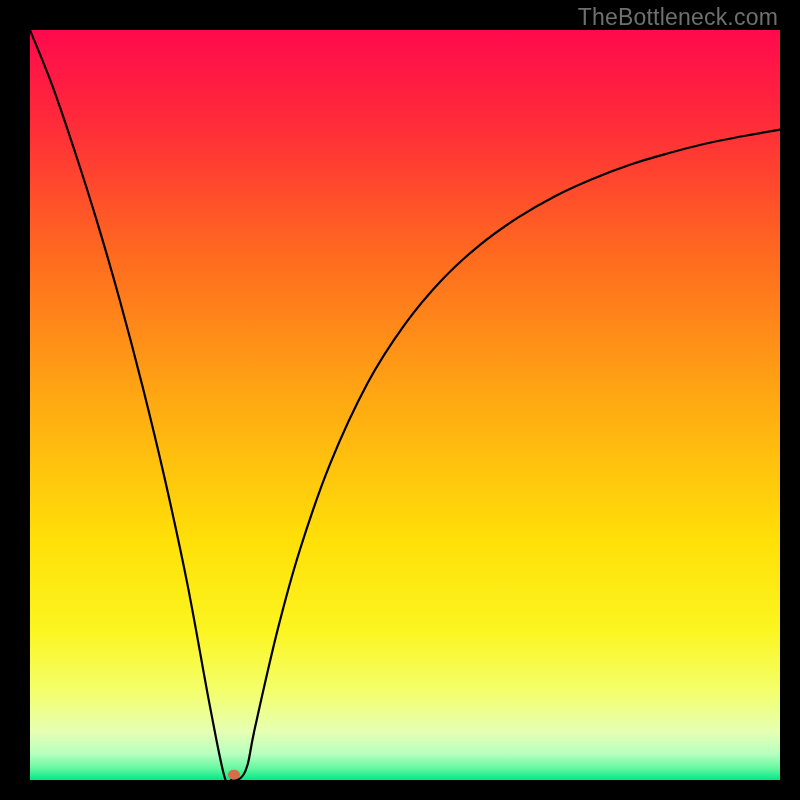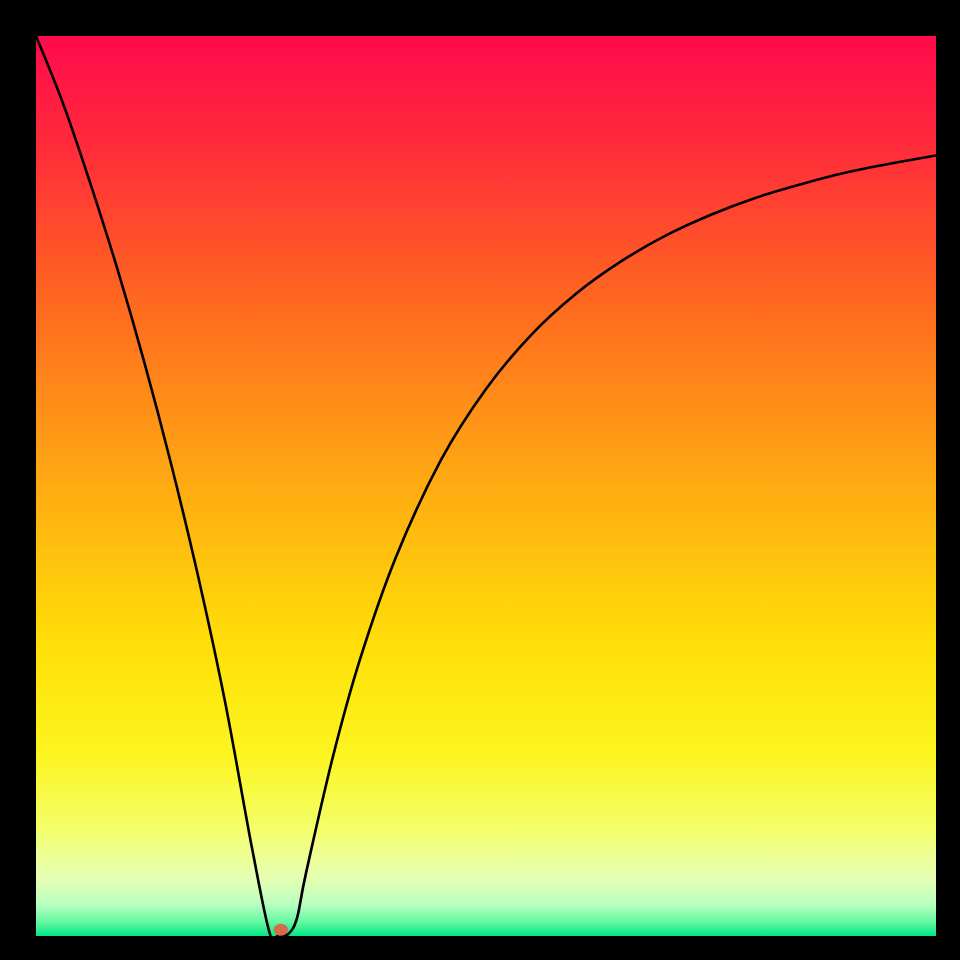--- a/index.html
+++ b/index.html
@@ -63,13 +63,14 @@
             <stop offset="100%" stop-color="#00e887"></stop>
           </linearGradient>
       </defs>
       <rect x="0" y="0" width="750" height="750" fill="url(#bg-grad)"></rect>
     </svg>
     <svg class="curve" width="750" height="750" viewBox="0 0 750 750" preserveAspectRatio="none">
       <path id="curve-path" fill="none" stroke="#000" stroke-width="2.2" stroke-linecap="round" stroke-linejoin="round" d="M 0.00 0.00 C 4.05 10.10, 14.40 34.18, 22.50 56.14 C 30.60 78.10, 36.90 97.35, 45.00 122.01 C 53.10 146.66, 59.40 166.30, 67.50 193.11 C 75.60 219.92, 81.90 241.59, 90.00 270.96 C 98.10 300.33, 104.40 324.09, 112.50 356.29 C 120.60 388.49, 126.90 414.15, 135.00 449.85 C 143.10 485.55, 149.40 513.82, 157.50 554.64 C 165.60 595.46, 173.25 641.75, 180.00 676.64 C 186.75 711.54, 190.95 735.57, 195.00 748.50 C 199.05 761.43, 199.80 748.50, 202.50 748.50 C 205.20 748.50, 207.30 750.93, 210.00 748.50 C 212.70 746.07, 214.80 744.19, 217.50 735.03 C 220.20 725.87, 219.60 721.85, 225.00 697.60 C 230.40 673.35, 239.40 632.36, 247.50 600.30 C 255.60 568.23, 260.55 549.37, 270.00 519.46 C 279.45 489.55, 287.85 464.04, 300.00 434.13 C 312.15 404.22, 324.00 378.49, 337.50 353.29 C 351.00 328.10, 361.50 312.89, 375.00 294.16 C 388.50 275.43, 399.00 263.53, 412.50 249.25 C 426.00 234.97, 436.50 225.87, 450.00 214.82 C 463.50 203.77, 474.00 196.63, 487.50 187.87 C 501.00 179.12, 511.50 173.17, 525.00 166.17 C 538.50 159.16, 549.00 154.61, 562.50 148.95 C 576.00 143.29, 586.50 139.31, 600.00 134.73 C 613.50 130.15, 624.00 127.27, 637.50 123.50 C 651.00 119.73, 661.50 116.87, 675.00 113.77 C 688.50 110.67, 699.00 108.85, 712.50 106.29 C 726.00 103.73, 743.25 100.76, 750.00 99.55"></path>
       <ellipse id="marker-dot" cx="204.00" cy="744.76" rx="6" ry="5" fill="#d86b4a"></ellipse>
     </svg>
   </div>
+  <div class="watermark">TheBottleneck.com</div>
 </div>
 
 </body></html>

